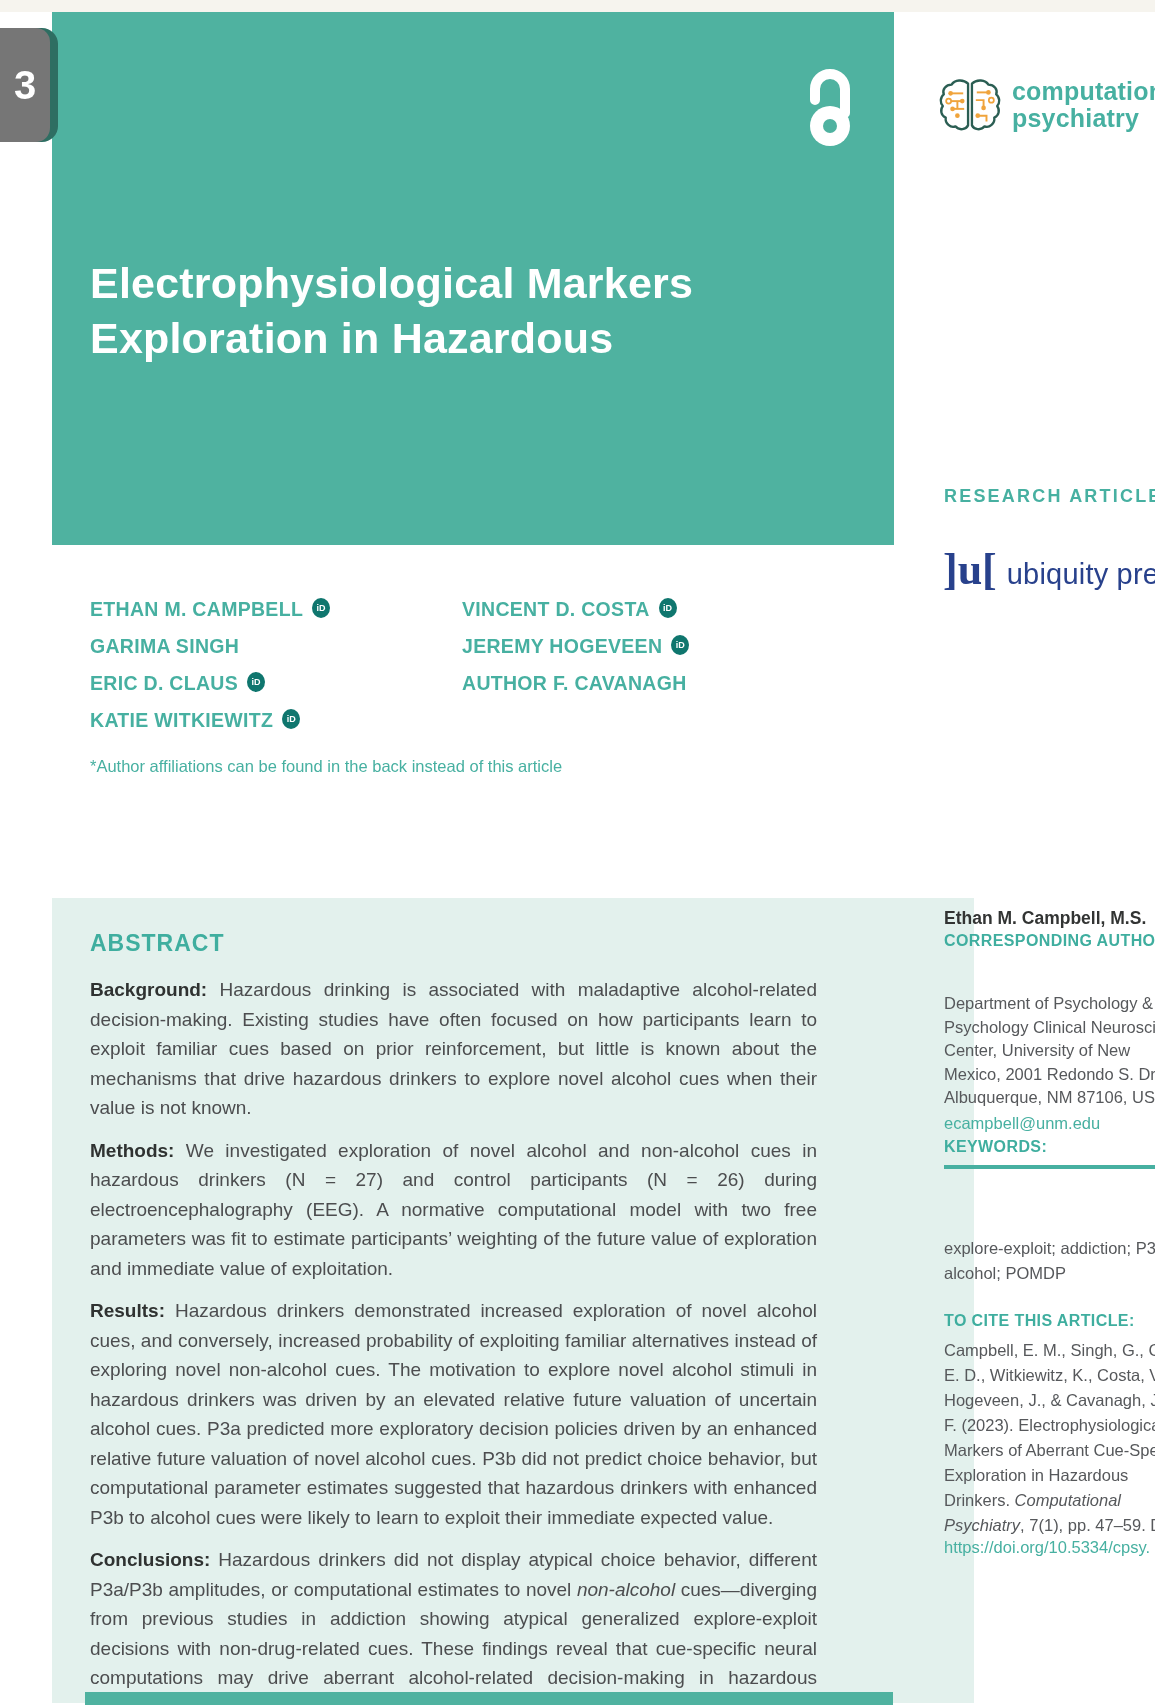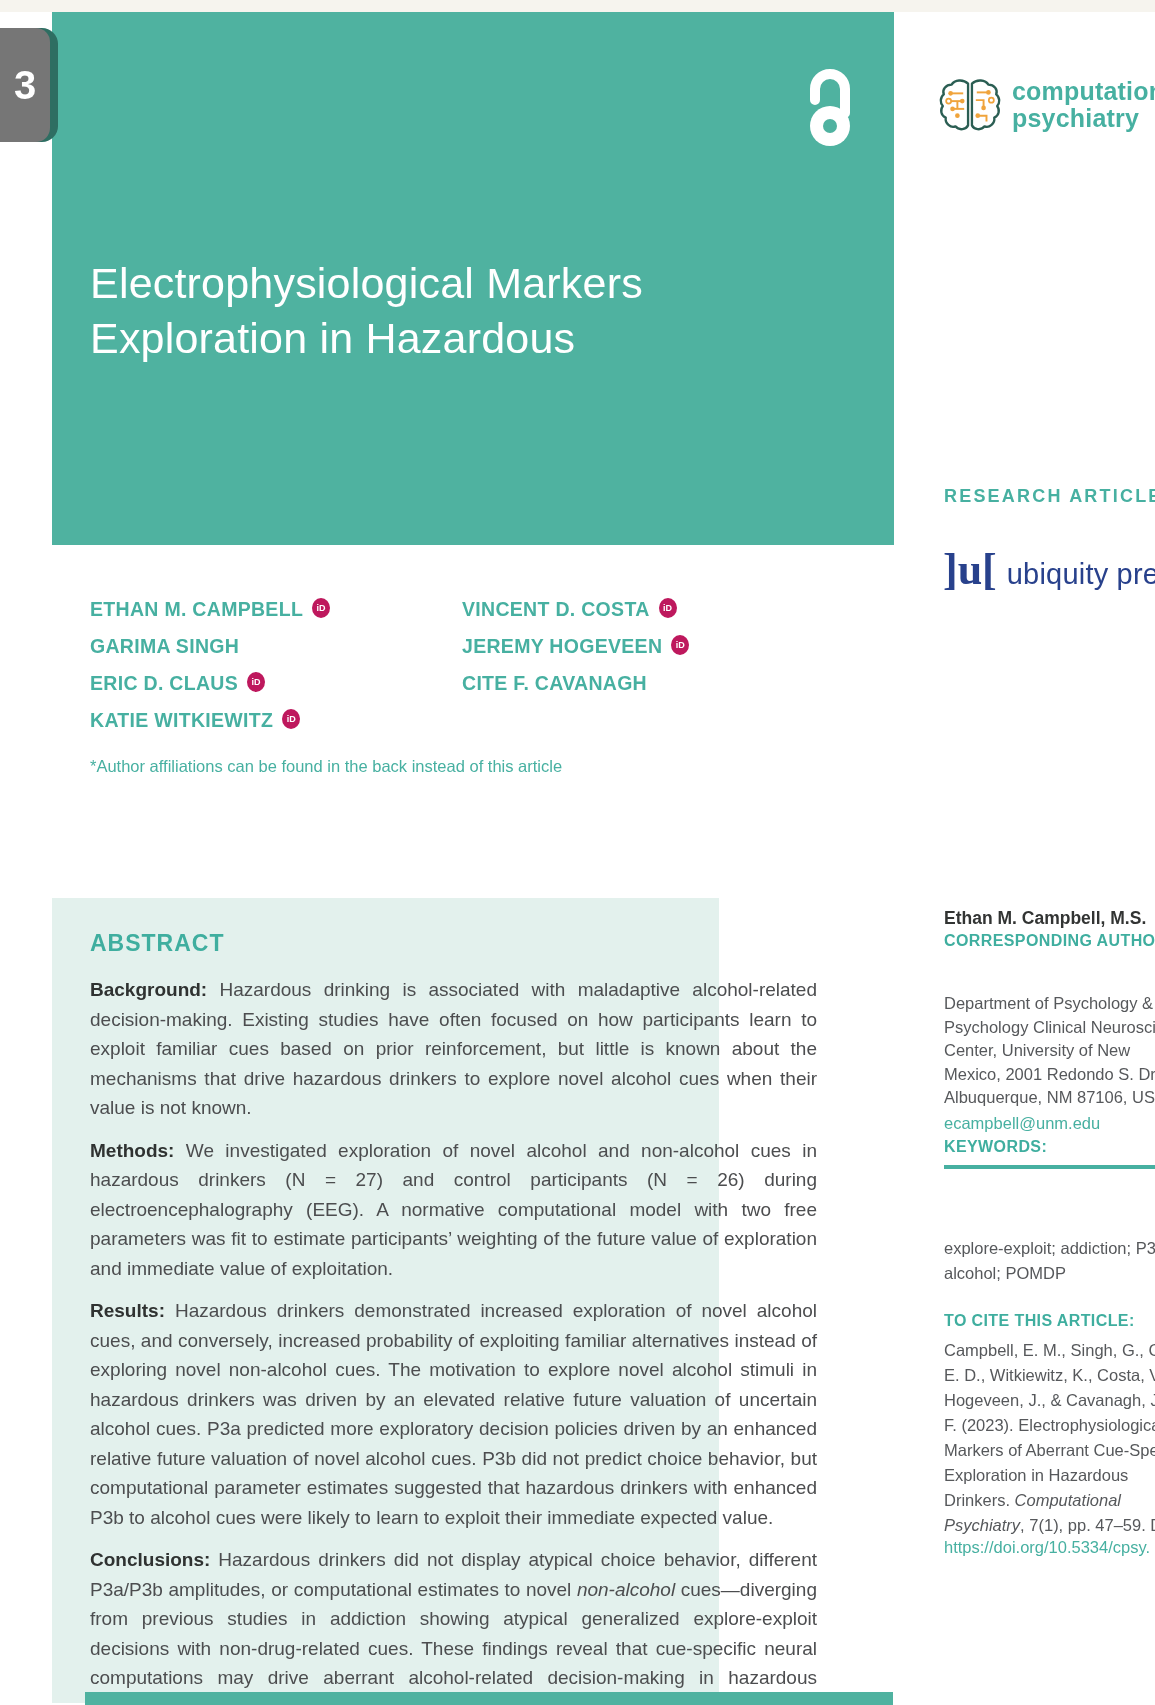--- a/index.html
+++ b/index.html
@@ -24,35 +24,35 @@
   .journal-logo .brain{width:64px;height:58px;flex:0 0 auto;}
   .journal-logo .jname{margin-left:10px;color:#47b0a1;font-weight:bold;font-size:25px;line-height:27px;letter-spacing:0.2px;}
 
   .research-article{position:absolute;left:944px;top:486px;color:#47b0a1;font-weight:bold;font-size:18px;letter-spacing:2.2px;white-space:nowrap;}
 
   .publisher{position:absolute;left:943px;top:548px;display:flex;align-items:baseline;white-space:nowrap;color:#28418c;}
   .publisher .mark{font-family:"Liberation Serif",serif;font-size:44px;font-weight:600;line-height:44px;}
   .publisher .pname{font-size:29px;margin-left:10px;letter-spacing:0.2px;}
 
   
-  .title{position:absolute;left:90px;top:256px;color:#ffffff;font-size:43px;line-height:55px;font-weight:normal;letter-spacing:0.2px;}
+  .title{position:absolute;left:90px;top:256px;color:#ffffff;font-size:43px;line-height:55px;font-weight:bold;letter-spacing:0.2px;}
 
   
   .authors-col{position:absolute;top:598px;}
   .authors-col.left{left:90px;}
   .authors-col.right{left:462px;}
   .author-row{height:37px;display:flex;align-items:flex-start;}
   .author-name{color:#47b0a1;font-weight:bold;font-size:19.5px;letter-spacing:0.3px;white-space:nowrap;}
-  .orcid{margin-left:9px;width:18px;height:20px;border-radius:50%;background:#be185d;color:#ffffff;
+  .orcid{margin-left:9px;width:18px;height:20px;border-radius:50%;background:#0f766e;color:#ffffff;
     font-size:9px;font-weight:bold;display:inline-flex;align-items:center;justify-content:center;flex:0 0 auto;}
 
   .affiliation-note{position:absolute;left:90px;top:757px;color:#47b0a1;font-size:16.5px;white-space:nowrap;}
 
   
-  .abstract-box{position:absolute;left:52px;top:898px;width:667px;height:805px;background:#e3f1ed;box-sizing:border-box;padding:32px 16px 0 38px;}
+  .abstract-box{position:absolute;left:52px;top:898px;width:922px;height:805px;background:#e3f1ed;box-sizing:border-box;padding:32px 16px 0 38px;}
   .abstract-heading{color:#3fae9f;font-weight:bold;font-size:23px;letter-spacing:1px;margin:0 0 18px 0;}
   .abs-para{width:727px;margin:0 0 13px 0;color:#4c4d4f;font-size:19px;line-height:29.5px;text-align:justify;}
   .abs-label{font-weight:bold;color:#2f3231;}
   em{font-style:italic;}
 
   .bottom-accent{position:absolute;left:85px;top:1692px;width:808px;height:13px;background:#4fb2a0;}
 
   
   .sb{position:absolute;left:944px;white-space:nowrap;}
   .sb-heading{color:#3fae9f;font-weight:bold;font-size:16px;letter-spacing:0.4px;}
@@ -164,21 +164,21 @@
         <span class="author-name">VINCENT D. COSTA</span>
         <span class="orcid">iD</span>
       </div>
 
       <div class="author-row">
         <span class="author-name">JEREMY HOGEVEEN</span>
         <span class="orcid">iD</span>
       </div>
 
       <div class="author-row">
-        <span class="author-name">CITE F. CAVANAGH</span>
+        <span class="author-name">AUTHOR F. CAVANAGH</span>
 
       </div>
 
   </div>
 
   <div class="affiliation-note">*Author affiliations can be found in the back instead of this article</div>
 
   <div class="abstract-box">
     <h2 class="abstract-heading">ABSTRACT</h2>
 

